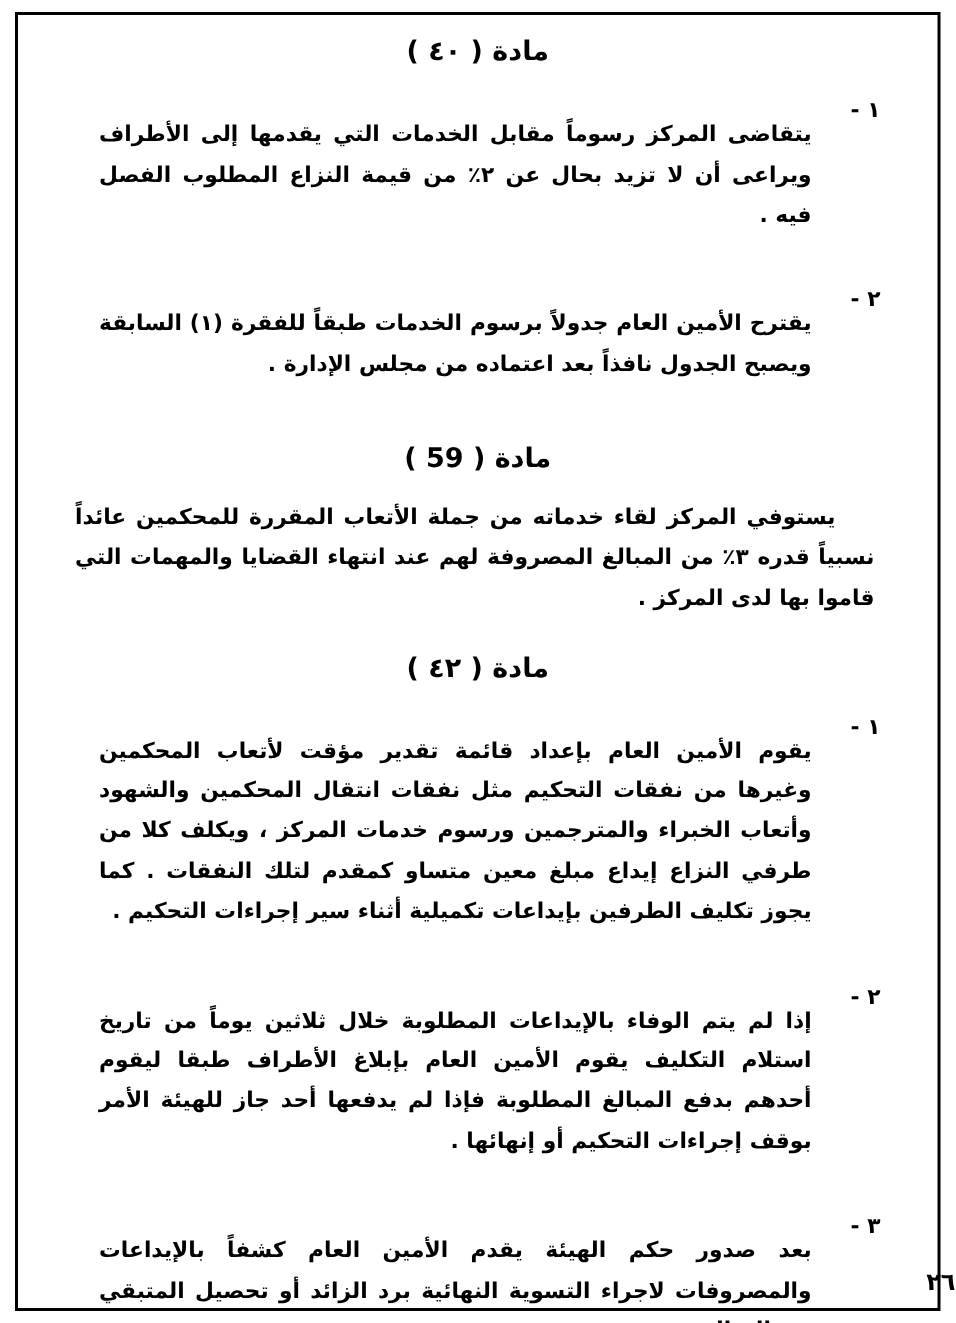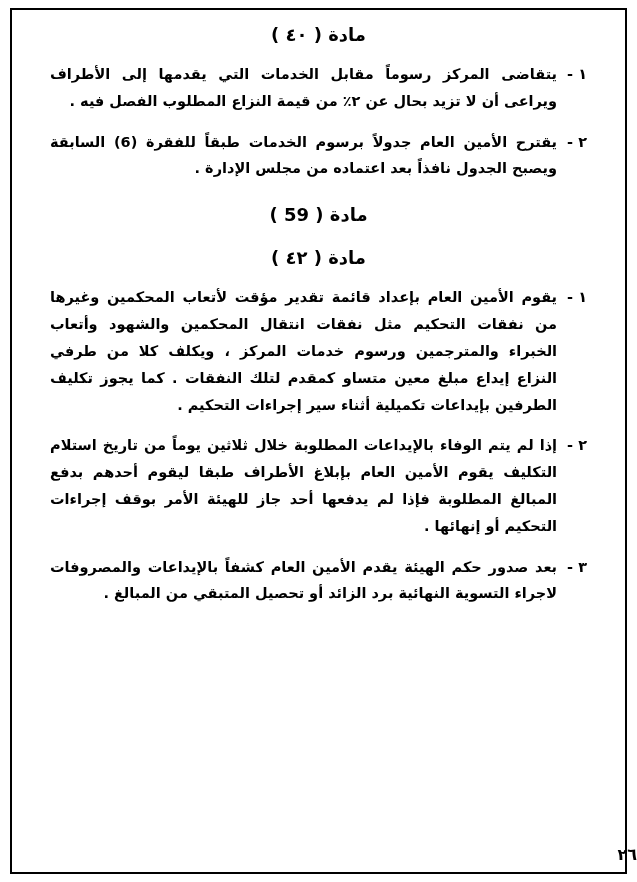--- a/index.html
+++ b/index.html
@@ -48,21 +48,21 @@
     margin: 0 0 14px 0;
     font-size: 14.5px;
     font-weight: 700;
     line-height: 1.85;
   }
   .clause-marker {
     flex: 0 0 auto;
     white-space: nowrap;
   }
   .clause-text {
-    margin: 0;
+    margin: 16px;
     flex: 1 1 auto;
     text-align: justify;
   }
   .article-paragraph {
     font-size: 14.5px;
     font-weight: 700;
     line-height: 1.85;
     margin: 0 4px 14px 0;
     text-indent: 26px;
     text-align: justify;
@@ -87,25 +87,26 @@
 
     <h2 class="article-title first">مادة ( ٤٠ )</h2>
 
     <div class="clause">
       <span class="clause-marker">١ -</span>
       <p class="clause-text">يتقاضى المركز رسوماً مقابل الخدمات التي يقدمها إلى الأطراف ويراعى أن لا تزيد بحال عن ٢٪ من قيمة النزاع المطلوب الفصل فيه .</p>
     </div>
 
     <div class="clause">
       <span class="clause-marker">٢ -</span>
-      <p class="clause-text">يقترح الأمين العام جدولاً برسوم الخدمات طبقاً للفقرة (6) السابقة ويصبح الجدول نافذاً بعد اعتماده من مجلس الإدارة .</p>
+      <p class="clause-text">يقترح الأمين العام جدولاً برسوم الخدمات طبقاً للفقرة (١) السابقة ويصبح الجدول نافذاً بعد اعتماده من مجلس الإدارة .</p>
     </div>
 
     <h2 class="article-title">مادة ( 59 )</h2>
 
+    <p class="article-paragraph">يستوفي المركز لقاء خدماته من جملة الأتعاب المقررة للمحكمين عائداً نسبياً قدره ٣٪ من المبالغ المصروفة لهم عند انتهاء القضايا والمهمات التي قاموا بها لدى المركز .</p>
 
     <h2 class="article-title">مادة ( ٤٢ )</h2>
 
     <div class="clause">
       <span class="clause-marker">١ -</span>
       <p class="clause-text">يقوم الأمين العام بإعداد قائمة تقدير مؤقت لأتعاب المحكمين وغيرها من نفقات التحكيم مثل نفقات انتقال المحكمين والشهود وأتعاب الخبراء والمترجمين ورسوم خدمات المركز ، ويكلف كلا من طرفي النزاع إيداع مبلغ معين متساو كمقدم لتلك النفقات . كما يجوز تكليف الطرفين بإيداعات تكميلية أثناء سير إجراءات التحكيم .</p>
     </div>
 
     <div class="clause">
       <span class="clause-marker">٢ -</span>

